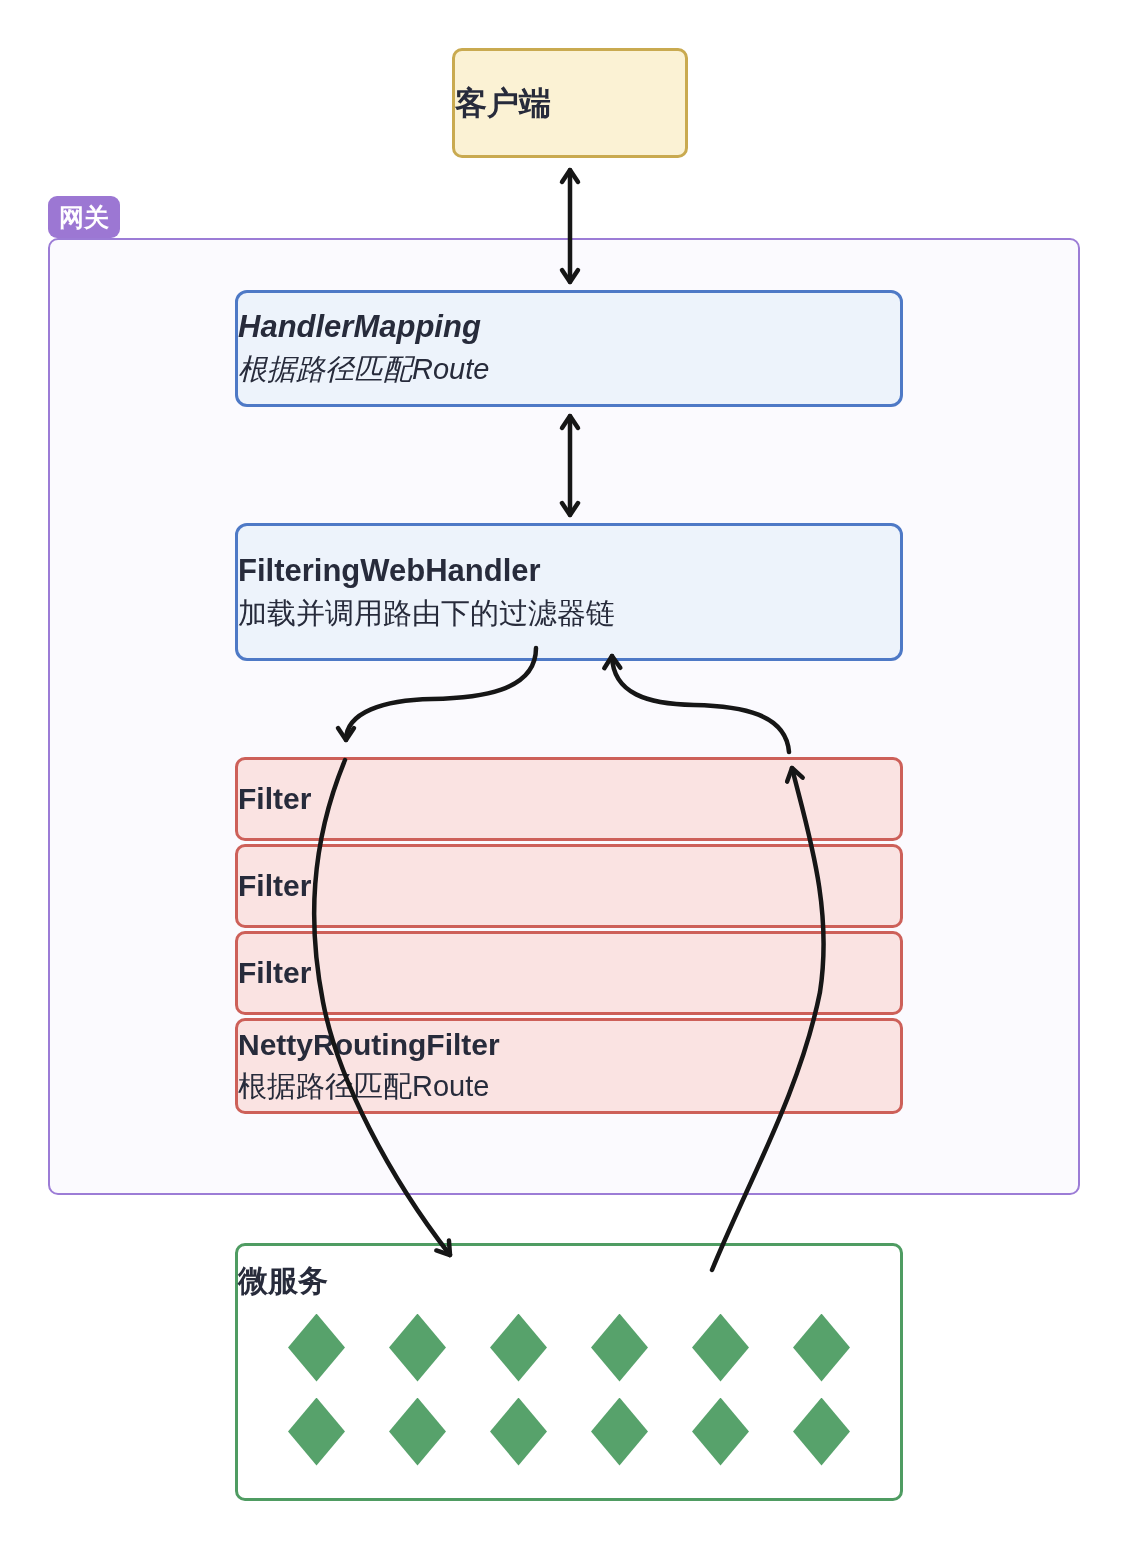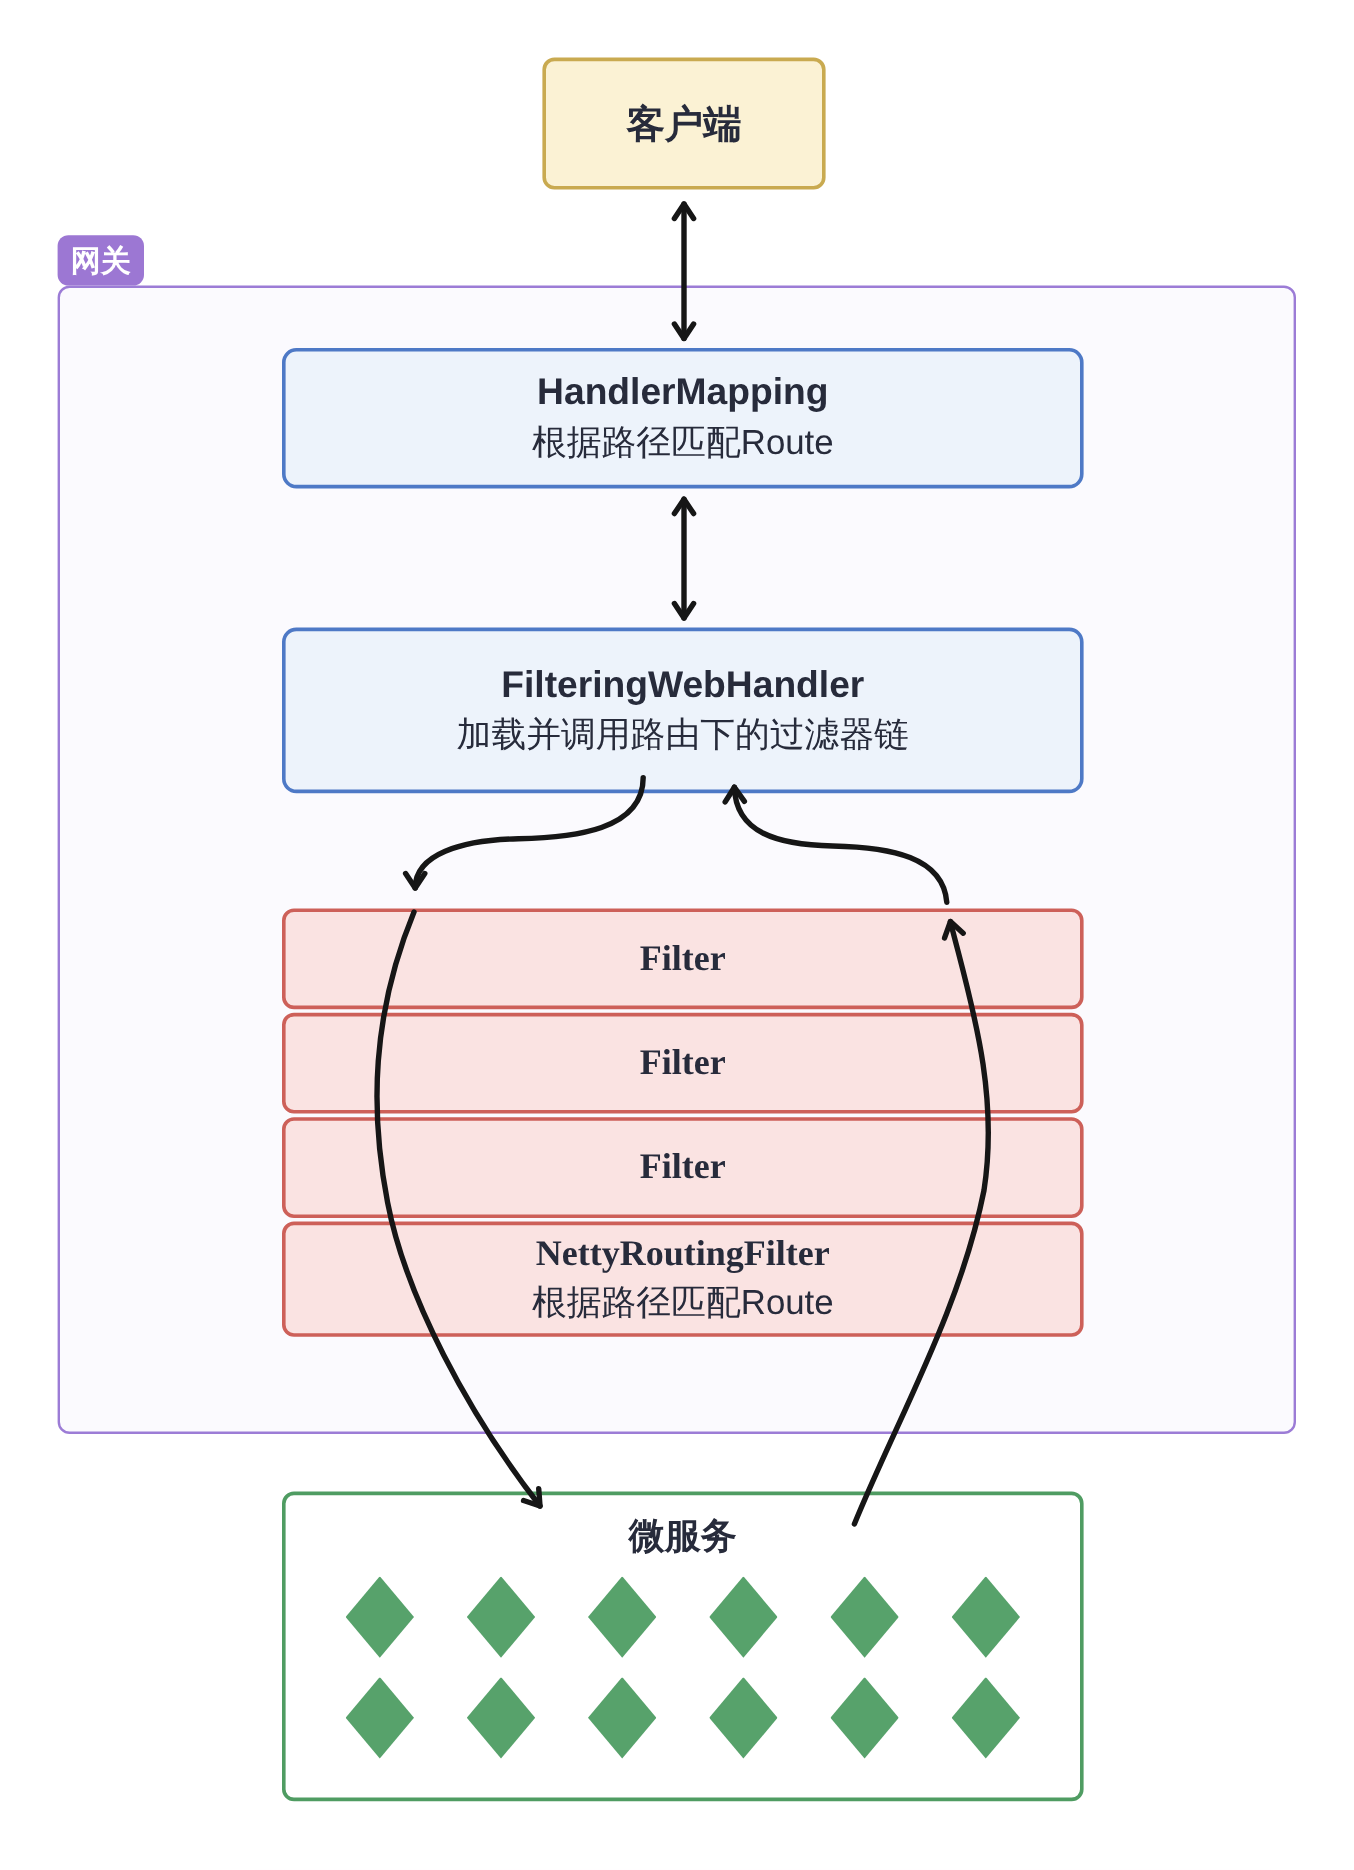--- a/index.html
+++ b/index.html
@@ -1,35 +1,35 @@
 <!DOCTYPE html>
 <html style="--ink: #272b3b; --yellow-fill: #fbf2d4; --yellow-border: #c9aa50; --purple: #9c77d3; --purple-border: #9c7cd6; --purple-fill: #fbfafe; --blue-fill: #edf3fb; --blue-border: #4e79c6; --red-fill: #fae3e2; --red-border: #cd6059; --green: #57a26b; --green-border: #4f9c62; --arrow: #161616;"><head>
 <meta charset="utf-8">
 <style>
   html,body{margin:0;padding:0;background:#fff;}
   body{font-family:"Liberation Sans","DejaVu Sans",sans-serif;color:var(--ink,#272b3b);}
   .canvas{position:relative;width:1128px;height:1558px;background:#fff;overflow:hidden;}
 
-  .node{position:absolute;display:flex;flex-direction:column;align-items:center;justify-content:center;box-sizing:border-box;text-align:center;}
+  .node{position:absolute;display:flex;flex-direction:column;align-items:flex-start;justify-content:center;box-sizing:border-box;text-align:center;}
   .node-title{font-weight:700;font-size:31px;line-height:1.25;color:var(--ink);}
   .node-sub{font-size:29px;line-height:1.3;margin-top:4px;color:var(--ink);}
 
   .client-box{left:452px;top:48px;width:236px;height:110px;background:var(--yellow-fill);border:3px solid var(--yellow-border);border-radius:10px;}
   .client-box .node-title{font-size:32px;}
 
   .gateway-badge{position:absolute;left:48px;top:196px;width:72px;height:42px;background:var(--purple);color:#fff;border-radius:9px;display:flex;align-items:center;justify-content:center;font-weight:700;font-size:25px;}
 
   .gateway-container{position:absolute;left:48px;top:238px;width:1032px;height:957px;background:var(--purple-fill);border:2.5px solid var(--purple-border);border-radius:10px;box-sizing:border-box;}
 
   .blue-box{left:235px;width:668px;height:117px;background:var(--blue-fill);border:3.5px solid var(--blue-border);border-radius:12px;}
-  .hm{top:290px;}
+  .hm{top:290px;font-style:italic;}
   .fwh{top:523px;height:138px;}
 
   .red-box{left:235px;width:668px;background:var(--red-fill);border:3px solid var(--red-border);border-radius:10px;}
-  .red-box .node-title{font-size:30px;font-family:Liberation Serif, serif;}
+  .red-box .node-title{font-size:30px;}
   .f1{top:757px;height:84px;}
   .f2{top:844px;height:84px;}
   .f3{top:931px;height:84px;}
   .netty{top:1018px;height:96px;}
 
   .green-box{left:235px;top:1243px;width:668px;height:258px;background:#fff;border:3px solid var(--green-border);border-radius:10px;justify-content:flex-start;padding-top:16px;}
   .green-box .node-title{font-size:30px;}
   .diamond-grid{width:100%;box-sizing:border-box;padding:6px 28px 0 28px;display:flex;flex-direction:column;}
   .diamond-row{display:flex;justify-content:space-around;align-items:center;height:84px;}
   .diamond{width:57px;height:68px;background:var(--green);clip-path:polygon(50% 0,100% 50%,50% 100%,0 50%);}

